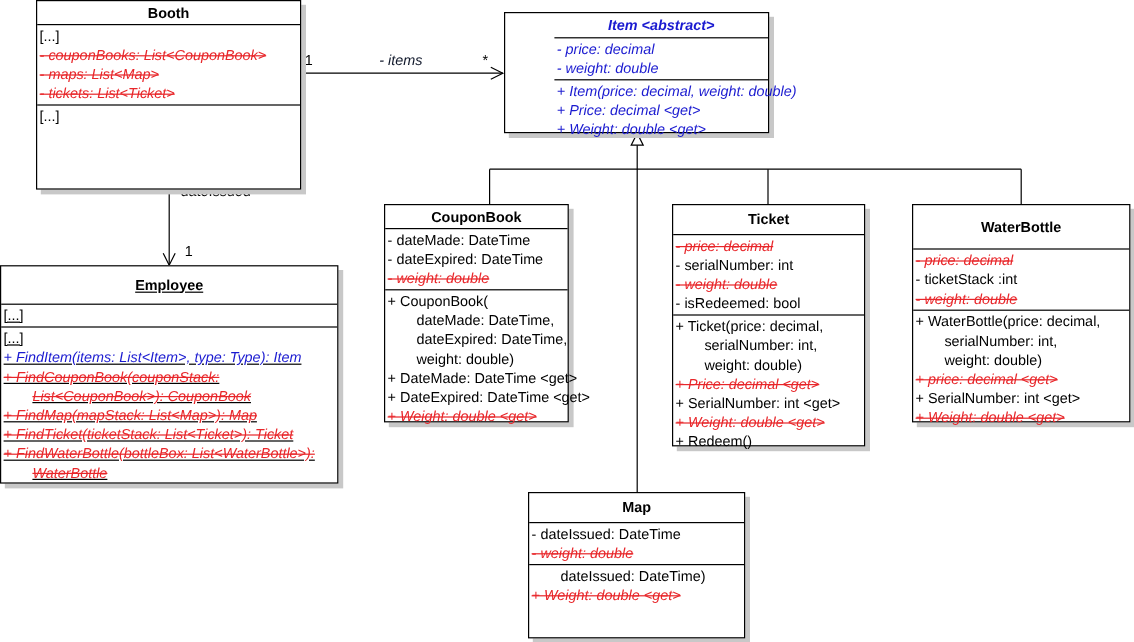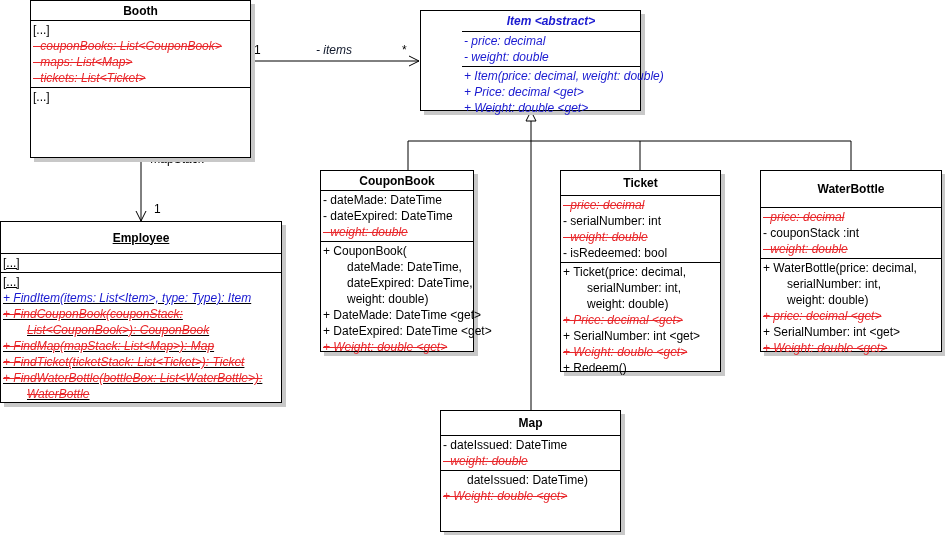--- a/index.html
+++ b/index.html
@@ -36,21 +36,21 @@
   <line x1="408" y1="141" x2="851" y2="141" stroke="#000" stroke-width="1"></line>
   <line x1="408" y1="141" x2="408" y2="171" stroke="#000" stroke-width="1"></line>
   <line x1="640" y1="141" x2="640" y2="171" stroke="#000" stroke-width="1"></line>
   <line x1="851" y1="141" x2="851" y2="171" stroke="#000" stroke-width="1"></line>
 </svg>
 
 <span class="lbl" style="left:254px;top:43px;">1</span>
 <span class="lbl blue" style="left:316px;top:43px;">- items</span>
 <span class="lbl" style="left:402px;top:43px;">*</span>
 <span class="lbl" style="left:144px;top:124px;">1</span>
-<span class="lbl" style="left:143px;top:152px;">- mapStack</span>
+<span class="lbl" style="left:143px;top:152px;">- dateIssued</span>
 <span class="lbl" style="left:154px;top:202px;">1</span>
 
 <div class="cls" id="booth" style="left:30px;top:0px;width:221px;height:158px;">
     <div class="title" style="height: 20px;">Booth</div>
     <div class="sec">
       <div class="row"><span>[...]</span></div>
       <div class="row"><span class="del">- couponBooks: List&lt;CouponBook&gt;</span></div>
       <div class="row"><span class="del">- maps: List&lt;Map&gt;</span></div>
       <div class="row"><span class="del">- tickets: List&lt;Ticket&gt;</span></div>
     </div>
@@ -118,21 +118,21 @@
       <div class="row"><span class="del">+ Price: decimal &lt;get&gt;</span></div>
       <div class="row"><span>+ SerialNumber: int &lt;get&gt;</span></div>
       <div class="row"><span class="del">+ Weight: double &lt;get&gt;</span></div>
       <div class="row"><span>+ Redeem()</span></div>
     </div>
   </div>
 <div class="cls" id="waterbottle" style="left:760px;top:170px;width:182px;height:182px;">
     <div class="title" style="height: 37px;">WaterBottle</div>
     <div class="sec">
       <div class="row"><span class="del">- price: decimal</span></div>
-      <div class="row"><span>- couponStack :int</span></div>
+      <div class="row"><span>- ticketStack :int</span></div>
       <div class="row"><span class="del">- weight: double</span></div>
     </div>
     <div class="sec">
       <div class="row"><span>+ WaterBottle(price: decimal,</span></div>
       <div class="row indent"><span>serialNumber: int,</span></div>
       <div class="row indent"><span>weight: double)</span></div>
       <div class="row"><span class="del">+ price: decimal &lt;get&gt;</span></div>
       <div class="row"><span>+ SerialNumber: int &lt;get&gt;</span></div>
       <div class="row"><span class="del">+ Weight: double &lt;get&gt;</span></div>
     </div>

